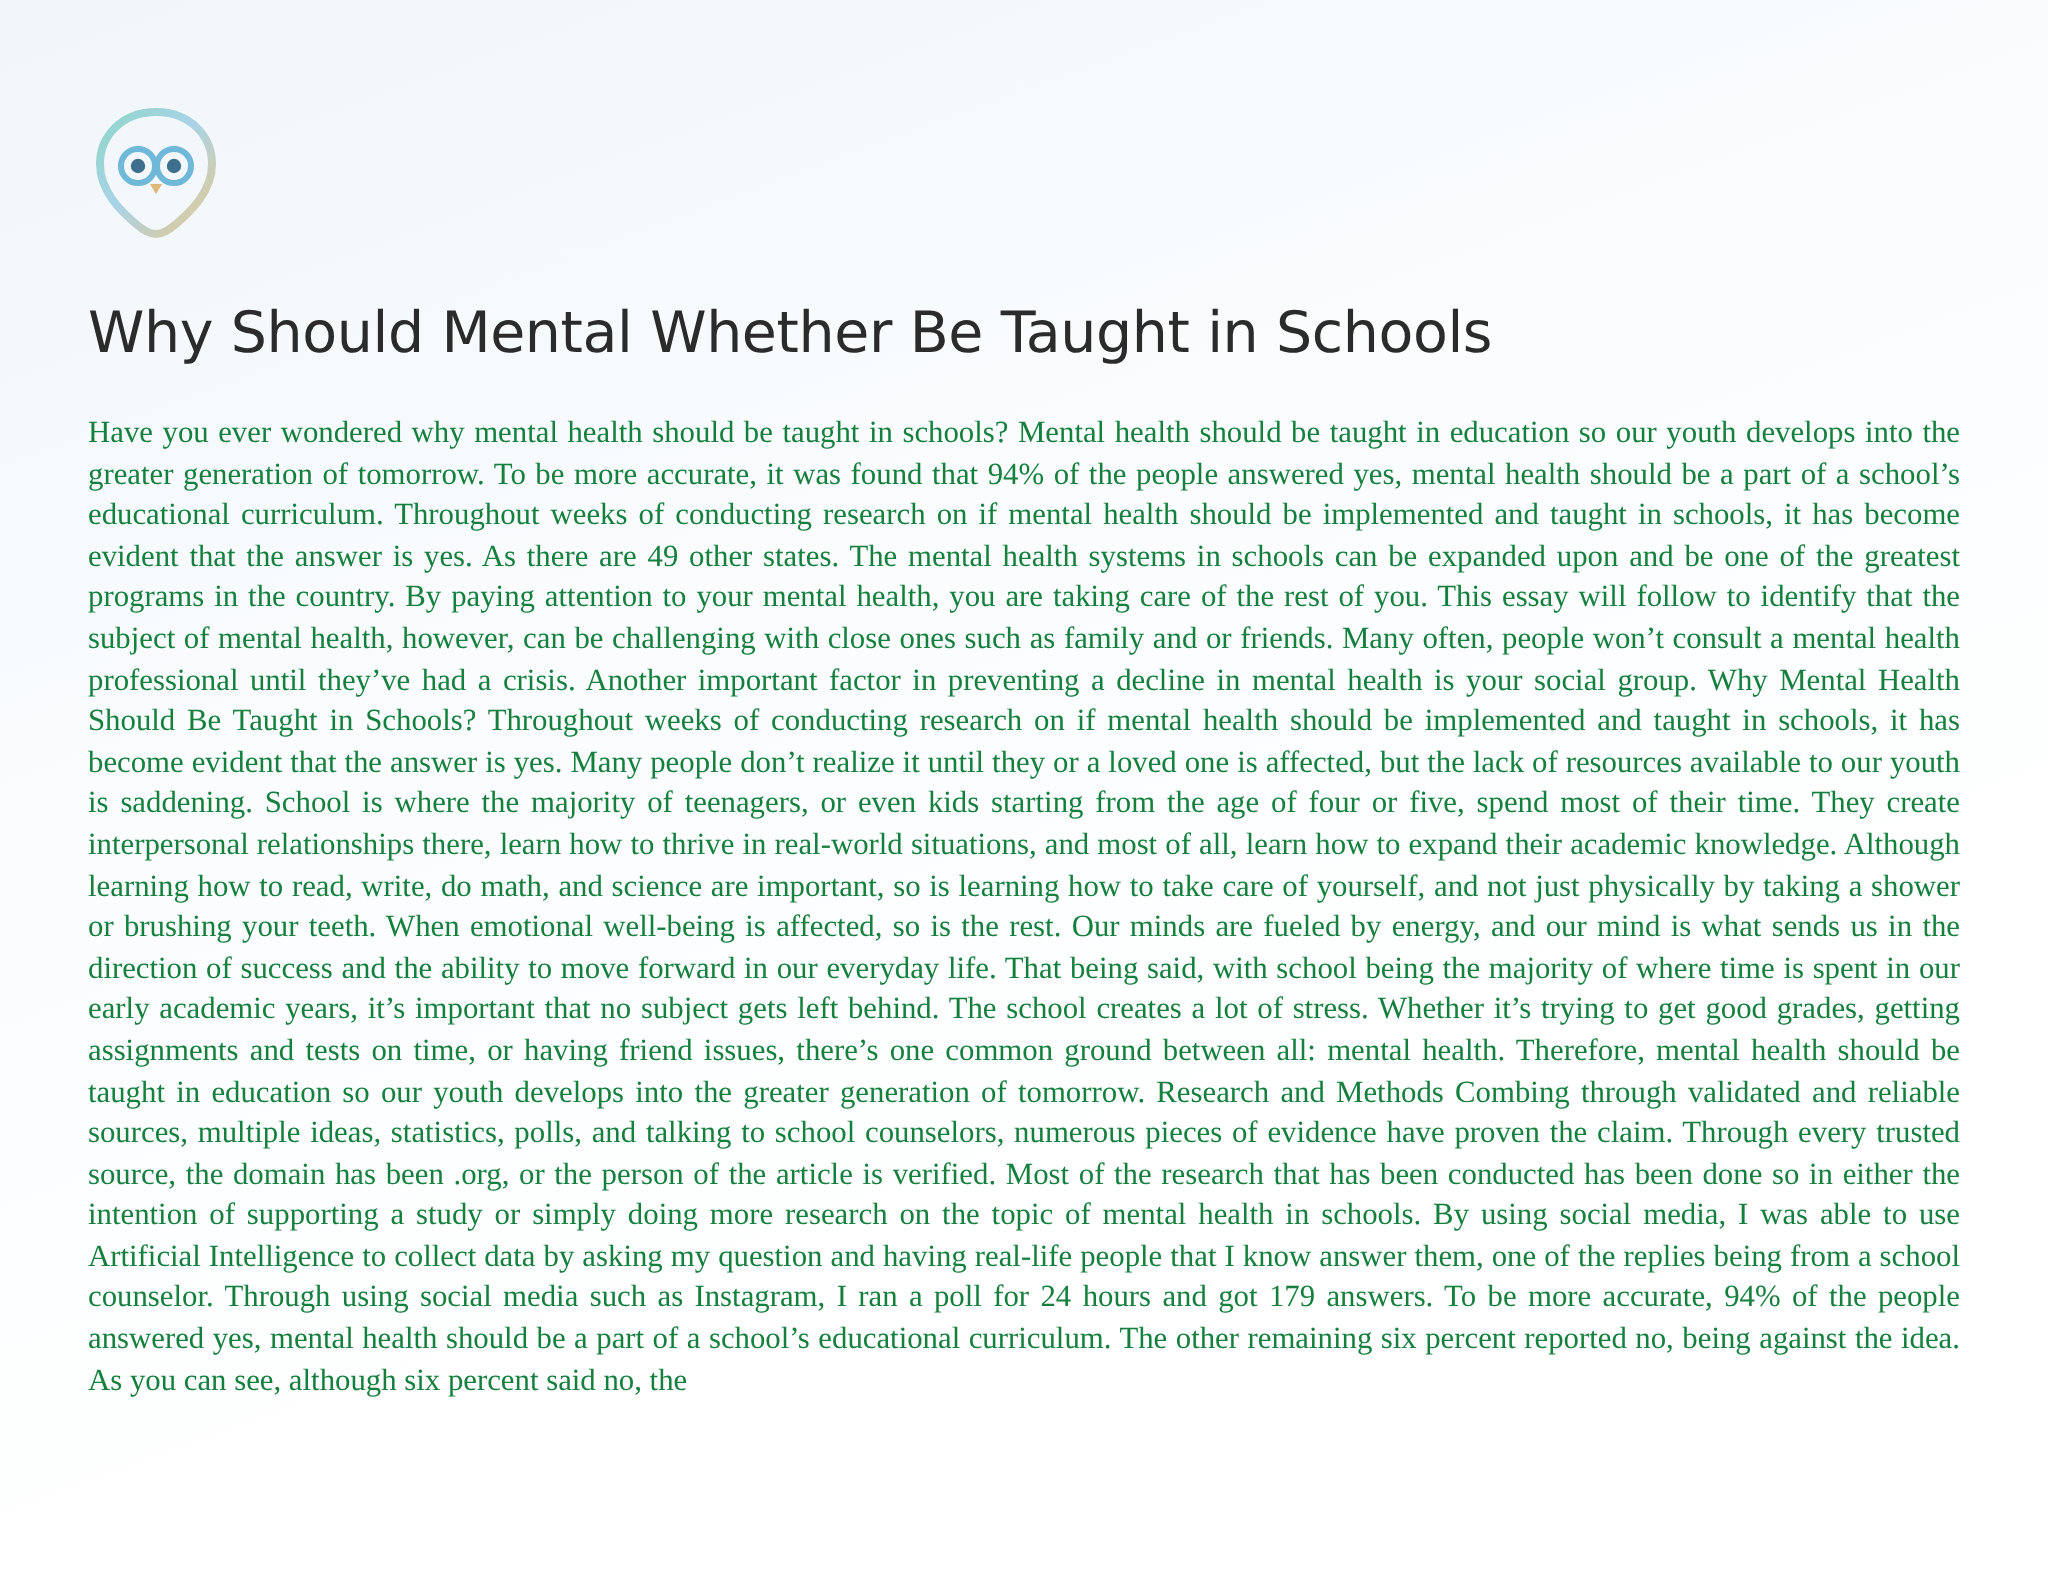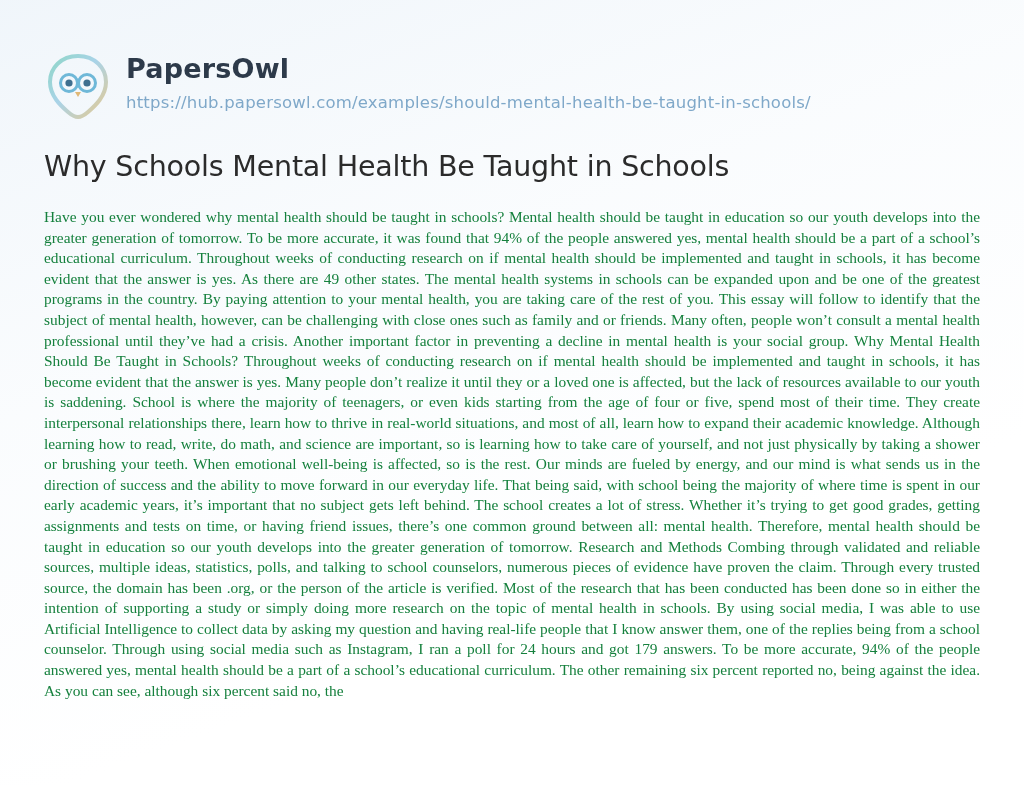--- a/index.html
+++ b/index.html
@@ -104,24 +104,20 @@
           </linearGradient>
         </defs>
         <path d="M34 4 C17 4 6 16 6 30 C6 44 17 54 24 60 C28 63.5 31 65 34 65 C37 65 40 63.5 44 60 C51 54 62 44 62 30 C62 16 51 4 34 4 Z" fill="none" stroke="url(#owlgrad)" stroke-width="4"></path>
         <circle cx="25" cy="31" r="8.5" fill="none" stroke="#6fb8d8" stroke-width="3"></circle>
         <circle cx="43" cy="31" r="8.5" fill="none" stroke="#6fb8d8" stroke-width="3"></circle>
         <circle cx="25" cy="31" r="3.6" fill="#3f6f8f"></circle>
         <circle cx="43" cy="31" r="3.6" fill="#3f6f8f"></circle>
         <path d="M31 40 L34 45 L37 40 Z" fill="#e0b877"></path>
       </svg>
     </div>
-    <div class="brand-block">
-      <div class="brand-name">PapersOwl</div>
-      <div class="brand-url">https://hub.papersowl.com/examples/should-mental-health-be-taught-in-schools/</div>
-    </div>
   </div>
 
   <div class="content">
-    <h1 class="title">Why Schools Mental Health Be Taught in Schools</h1>
+    <h1 class="title">Why Should Mental Whether Be Taught in Schools</h1>
     <p class="body-text">Have you ever wondered why mental health should be taught in schools? Mental health should be taught in education so our youth develops into the greater generation of tomorrow. To be more accurate, it was found that 94% of the people answered yes, mental health should be a part of a school’s educational curriculum. Throughout weeks of conducting research on if mental health should be implemented and taught in schools, it has become evident that the answer is yes. As there are 49 other states. The mental health systems in schools can be expanded upon and be one of the greatest programs in the country. By paying attention to your mental health, you are taking care of the rest of you. This essay will follow to identify that the subject of mental health, however, can be challenging with close ones such as family and or friends. Many often, people won’t consult a mental health professional until they’ve had a crisis. Another important factor in preventing a decline in mental health is your social group. Why Mental Health Should Be Taught in Schools? Throughout weeks of conducting research on if mental health should be implemented and taught in schools, it has become evident that the answer is yes. Many people don’t realize it until they or a loved one is affected, but the lack of resources available to our youth is saddening. School is where the majority of teenagers, or even kids starting from the age of four or five, spend most of their time. They create interpersonal relationships there, learn how to thrive in real-world situations, and most of all, learn how to expand their academic knowledge. Although learning how to read, write, do math, and science are important, so is learning how to take care of yourself, and not just physically by taking a shower or brushing your teeth. When emotional well-being is affected, so is the rest. Our minds are fueled by energy, and our mind is what sends us in the direction of success and the ability to move forward in our everyday life. That being said, with school being the majority of where time is spent in our early academic years, it’s important that no subject gets left behind. The school creates a lot of stress. Whether it’s trying to get good grades, getting assignments and tests on time, or having friend issues, there’s one common ground between all: mental health. Therefore, mental health should be taught in education so our youth develops into the greater generation of tomorrow. Research and Methods Combing through validated and reliable sources, multiple ideas, statistics, polls, and talking to school counselors, numerous pieces of evidence have proven the claim. Through every trusted source, the domain has been .org, or the person of the article is verified. Most of the research that has been conducted has been done so in either the intention of supporting a study or simply doing more research on the topic of mental health in schools. By using social media, I was able to use Artificial Intelligence to collect data by asking my question and having real-life people that I know answer them, one of the replies being from a school counselor. Through using social media such as Instagram, I ran a poll for 24 hours and got 179 answers. To be more accurate, 94% of the people answered yes, mental health should be a part of a school’s educational curriculum. The other remaining six percent reported no, being against the idea. As you can see, although six percent said no, the</p>
   </div>
 
 </div>
 
 </body></html>

